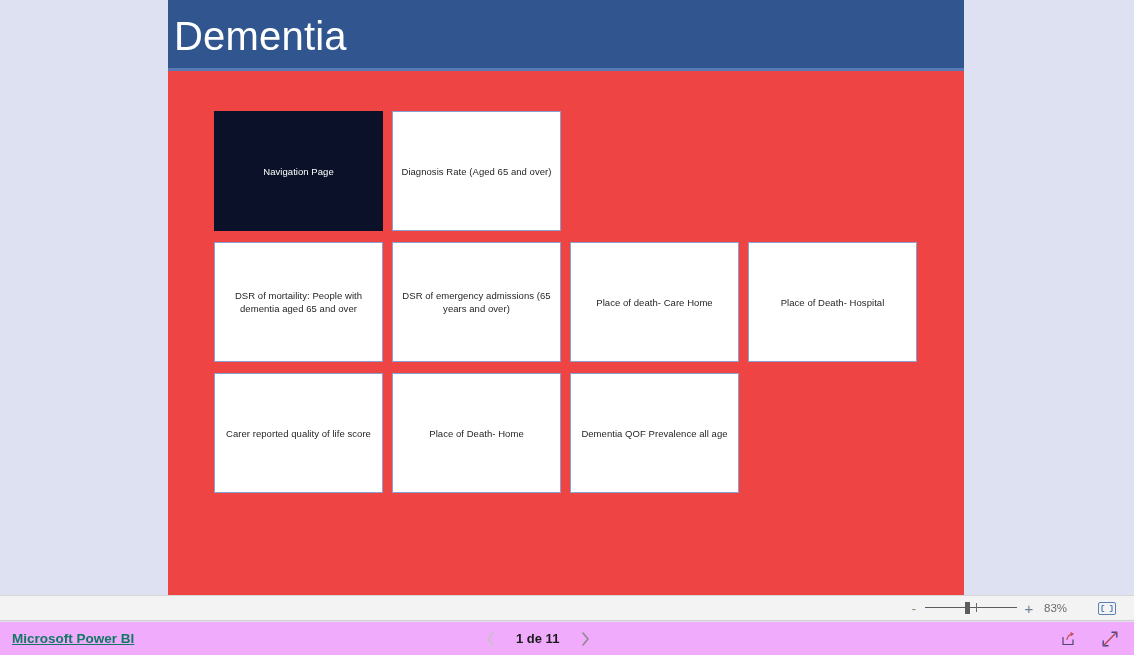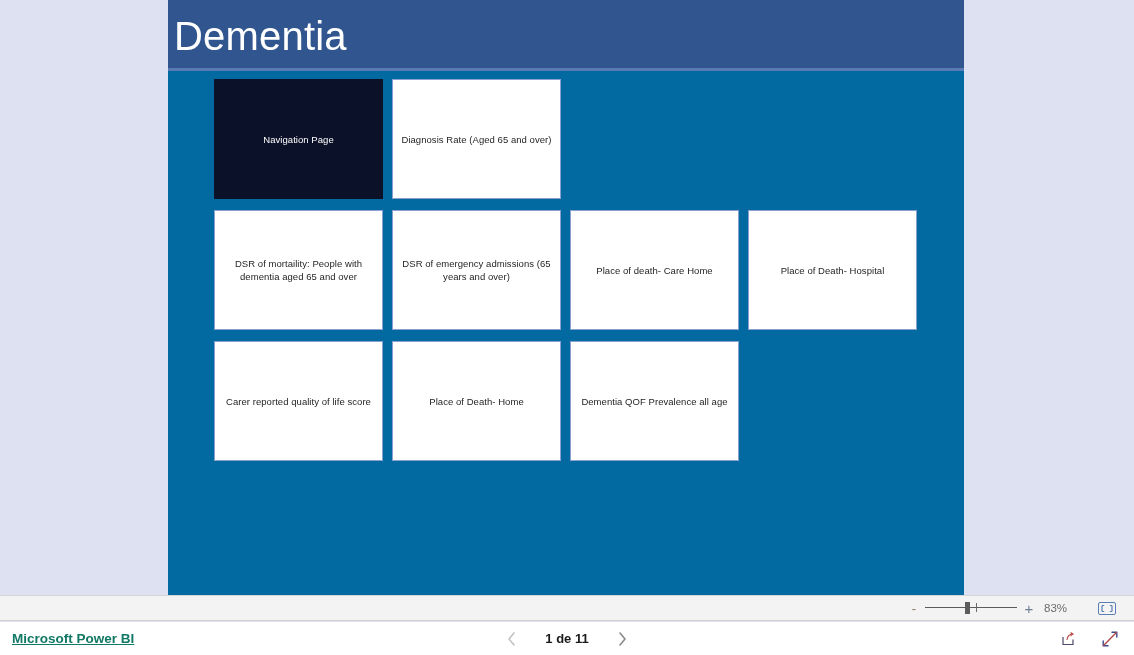--- a/index.html
+++ b/index.html
@@ -29,21 +29,21 @@
     background: #dde1f2;
     overflow: hidden;
   }
 
   .report-canvas {
     position: absolute;
     left: 168px;
     top: 0;
     width: 796px;
     height: 595px;
-    background: #0369a1;
+    background: #ef4444;
     overflow: hidden;
     text-decoration: underline;
   }
 
   
   .report-header {
     position: absolute;
     left: 0;
     top: 0;
     width: 796px;
@@ -67,21 +67,21 @@
     color: #ffffff;
     letter-spacing: 0.2px;
     line-height: 48px;
     white-space: nowrap;
   }
 
   
   .tile-grid {
     position: absolute;
     left: 46px;
-    top: 79px;
+    top: 111px;
     width: 710px;
   }
 
   .tile-row {
     display: flex;
     gap: 9px;
     margin-bottom: 11px;
   }
 
   .tile {
@@ -213,21 +213,21 @@
     cursor: pointer;
   }
 
   
   .footer {
     position: absolute;
     left: 0;
     top: 622px;
     width: 1134px;
     height: 33px;
-    background: #ffffff;
+    background: #f0abfc;
     display: flex;
     align-items: center;
   }
 
   .brand-link {
     position: absolute;
     left: 12px;
     font-size: 13.5px;
     font-weight: 700;
     color: #117865;
@@ -237,22 +237,22 @@
   }
 
   .pager {
     position: absolute;
     left: 0;
     right: 0;
     margin: 0 auto;
     width: 170px;
     display: flex;
     align-items: center;
-    justify-content: center;
-    gap: 26px;
+    justify-content: flex-start;
+    gap: 18px;
   }
 
   .pager-arrow {
     width: 16px;
     height: 18px;
     display: flex;
     align-items: center;
     justify-content: center;
     cursor: pointer;
   }

